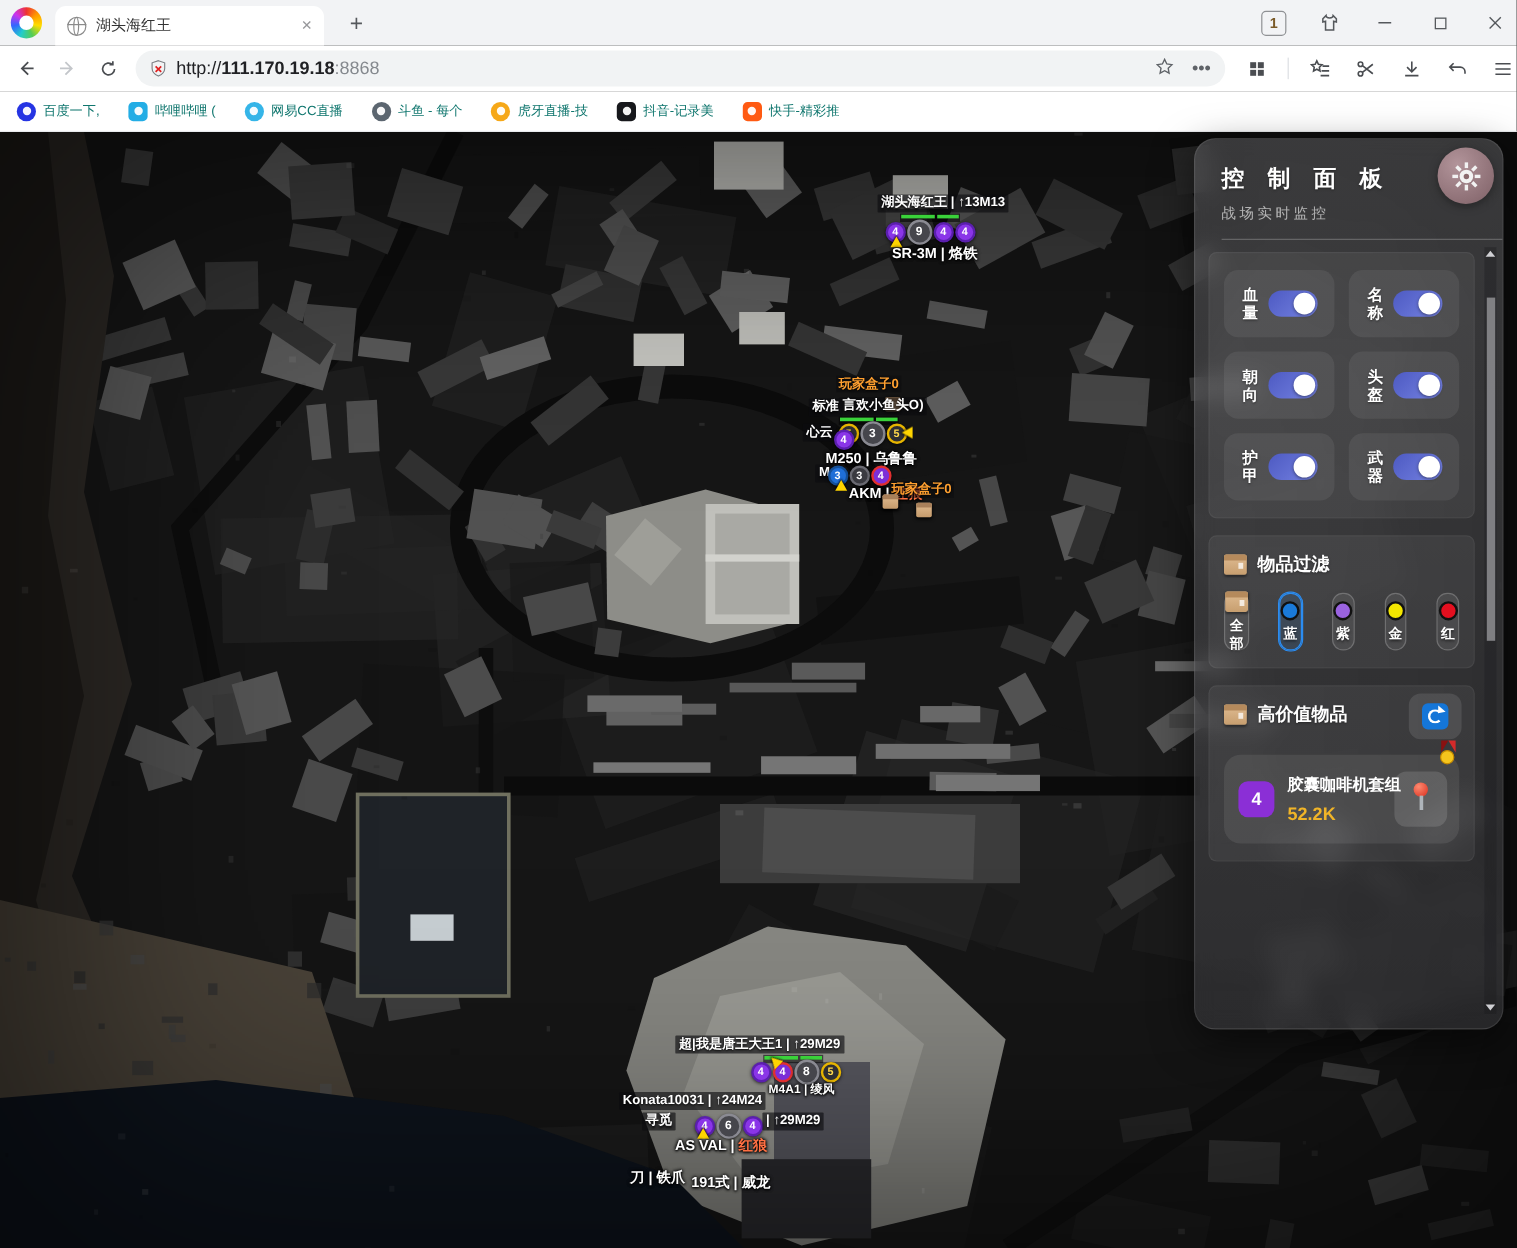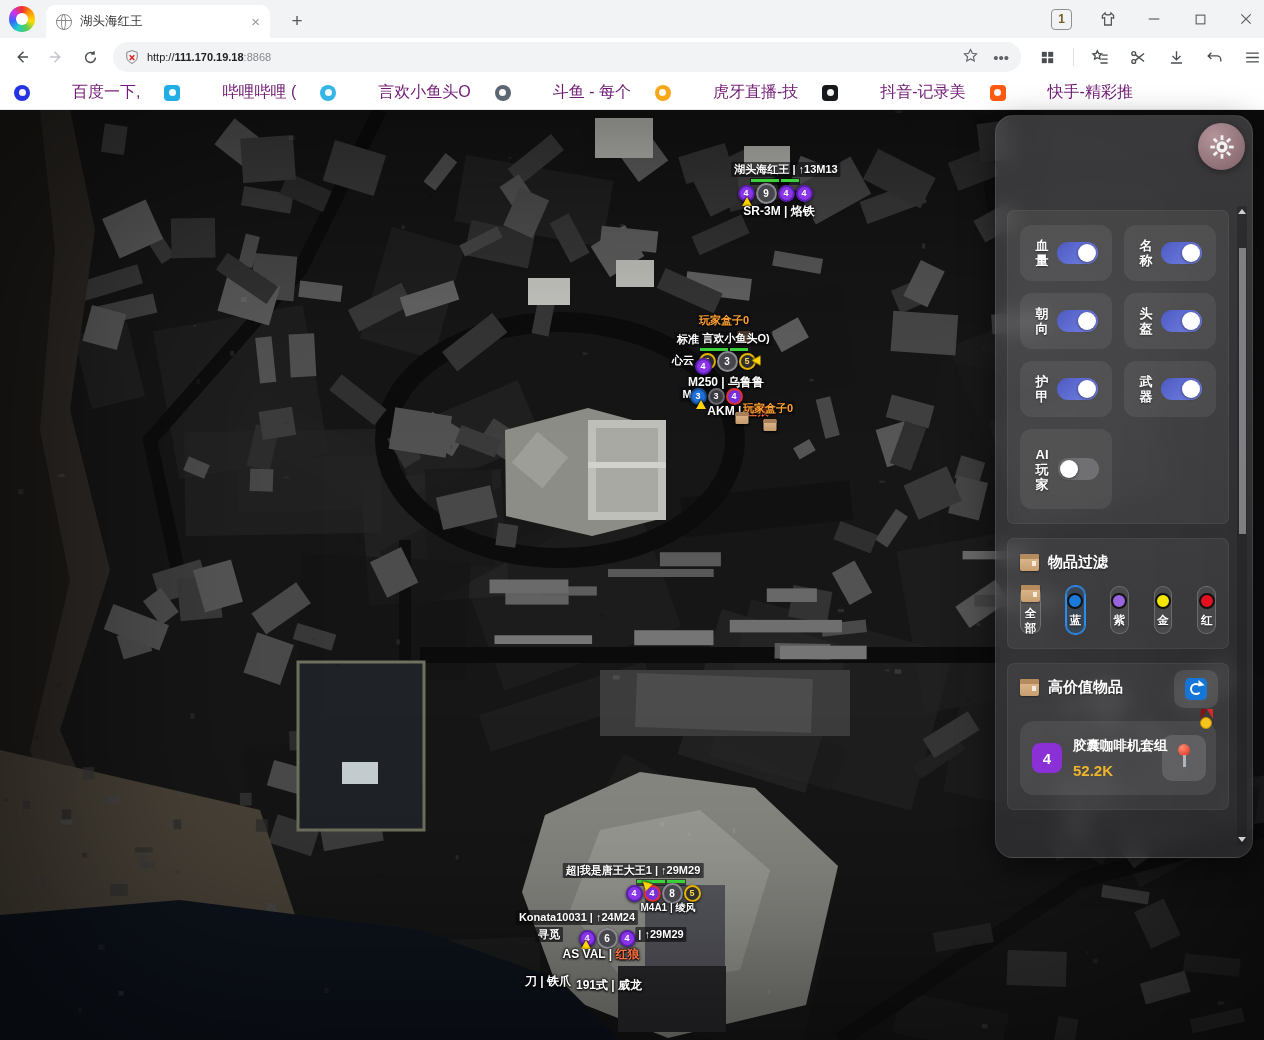--- a/index.html
+++ b/index.html
@@ -23,37 +23,37 @@
   .wc-ic{display:flex;align-items:center;justify-content:center;width:20px;height:20px;}
   .wc-ic svg{stroke:#55585c;fill:none;stroke-width:1.7;}
 
   .toolbar{position:absolute;left:0;top:38px;width:100%;height:38px;background:#fff;display:flex;align-items:center;}
   .nav-ic{width:26px;height:26px;display:flex;align-items:center;justify-content:center;margin-left:9px;border-radius:50%;}
   .nav-ic svg{stroke:#4a4d51;fill:none;stroke-width:2;}
   .nav-ic.disabled svg{stroke:#c3c6ca;}
   .urlbar{margin-left:10px;width:932px;height:30px;background:#f1f3f4;border-radius:15px;display:flex;align-items:center;padding:0 12px;box-sizing:border-box;gap:8px;}
   .shield{position:relative;width:14px;height:16px;flex:none;}
   .shield svg{stroke:#7a7d82;fill:none;stroke-width:1.6;}
-  .url-text{flex:1;font-size:11px;color:#202124;white-space:nowrap;overflow:hidden;}
+  .url-text{flex:1;font-size:15px;color:#202124;white-space:nowrap;overflow:hidden;}
   .url-text .host{font-weight:bold;}
   .url-text .port{color:#85898e;}
   .pill-ic{color:#5f6368;font-size:15px;margin-left:6px;}
   .pill-ic svg{stroke:#5f6368;fill:none;stroke-width:1.6;}
   .tb-right{display:flex;align-items:center;gap:14px;margin-left:14px;}
   .tb-ic{width:24px;height:24px;display:flex;align-items:center;justify-content:center;}
   .tb-ic svg{stroke:#4a4d51;fill:none;stroke-width:1.7;}
   .tb-sep{width:1px;height:18px;background:#dcdfe3;}
 
   .bookmarks{position:absolute;left:0;top:76px;width:100%;height:34px;background:#fff;border-bottom:1px solid #e8eaed;display:flex;align-items:center;gap:24px;padding-left:14px;box-sizing:border-box;}
   .bk{display:flex;align-items:center;gap:6px;}
   .bk-i{width:16px;height:16px;position:relative;flex:none;}
   .bk-i.circle{border-radius:50%;}
   .bk-i.square{border-radius:4px;}
   .bk-i::after{content:"";position:absolute;inset:4.5px;background:rgba(255,255,255,.95);border-radius:inherit;}
-  .bk span.lbl{font-size:16px;color:#701a75;white-space:nowrap;margin-left:36px;}
+  .bk span.lbl{font-size:11px;color:#0f766e;white-space:nowrap;}
 
   
   .map{position:absolute;left:0;top:110px;width:1264px;height:930px;background:#141414;overflow:hidden;text-align:right;}
   .map::after{content:"";position:absolute;inset:0;box-shadow:inset 0 0 220px 60px rgba(0,0,0,.55);pointer-events:none;}
   #mapsvg{position:absolute;inset:0;}
   #markers{position:absolute;inset:0;}
   .mk{position:absolute;transform:translateX(-50%);white-space:nowrap;z-index:2;}
   .mk-name{font-size:11px;font-weight:bold;line-height:15px;color:#fff;background:rgba(12,12,14,.62);padding:0 3px;border-radius:1px;text-shadow:0 1px 2px #000;}
   .mk-orange{font-size:11px;font-weight:bold;line-height:14px;color:#ffa030;background:rgba(12,12,14,.45);padding:0 2px;text-shadow:0 1px 2px #000;}
   .mk-weapon{font-size:12px;font-weight:bold;color:#fff;text-shadow:0 0 3px #000,0 0 3px #000,0 1px 2px #000;}
@@ -243,21 +243,21 @@
       <span class="bk">
         <span class="bk-i circle" style="background: rgb(37, 52, 227);"></span>
         <span class="lbl">百度一下,</span>
       </span>
       <span class="bk">
         <span class="bk-i square" style="background: rgb(35, 173, 229);"></span>
         <span class="lbl">哔哩哔哩 (</span>
       </span>
       <span class="bk">
         <span class="bk-i circle" style="background: rgb(53, 181, 232);"></span>
-        <span class="lbl">言欢小鱼头O</span>
+        <span class="lbl">网易CC直播</span>
       </span>
       <span class="bk">
         <span class="bk-i circle" style="background: rgb(92, 102, 112);"></span>
         <span class="lbl">斗鱼 - 每个</span>
       </span>
       <span class="bk">
         <span class="bk-i circle" style="background: rgb(246, 168, 24);"></span>
         <span class="lbl">虎牙直播-技</span>
       </span>
       <span class="bk">
@@ -665,20 +665,25 @@
               <rect x="10.7" y="1.2" width="2.6" height="4.4" transform="rotate(135 12 12)"></rect>
               <rect x="10.7" y="1.2" width="2.6" height="4.4" transform="rotate(180 12 12)"></rect>
               <rect x="10.7" y="1.2" width="2.6" height="4.4" transform="rotate(225 12 12)"></rect>
               <rect x="10.7" y="1.2" width="2.6" height="4.4" transform="rotate(270 12 12)"></rect>
               <rect x="10.7" y="1.2" width="2.6" height="4.4" transform="rotate(315 12 12)"></rect>
             </g>
           </g>
           <circle cx="12" cy="12" r="2.1" fill="#8a6a6e"></circle>
         </svg>
     </button>
+    <div class="p-head">
+      <div class="p-title">控 制 面 板</div>
+      <div class="p-sub">战场实时监控</div>
+      <div class="p-divider"></div>
+    </div>
     <div class="p-body">
       <section class="card">
         <div class="tgrid">
           <div class="tile on">
               <span class="t-label">血量</span>
               <span class="switch">
                 <span class="knob"></span>
               </span>
             </div>
           <div class="tile on">
@@ -704,26 +709,20 @@
               <span class="switch">
                 <span class="knob"></span>
               </span>
             </div>
           <div class="tile on">
               <span class="t-label">武器</span>
               <span class="switch">
                 <span class="knob"></span>
               </span>
             </div>
-          <div class="tile tall">
-              <span class="t-label">AI玩家</span>
-              <span class="switch">
-                <span class="knob"></span>
-              </span>
-            </div>
         </div>
       </section>
 
       <section class="card">
         <div class="card-head">
           <span class="carton"></span>
           <span>物品过滤</span>
         </div>
         <div class="f-row">
           <button class="f-opt">

